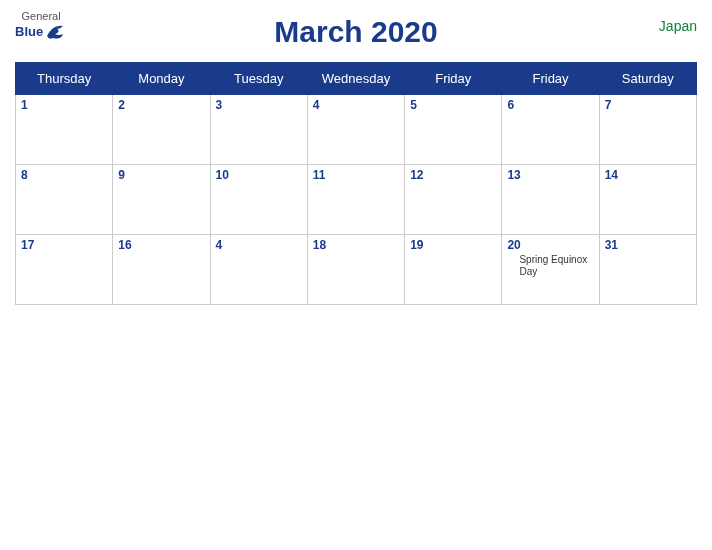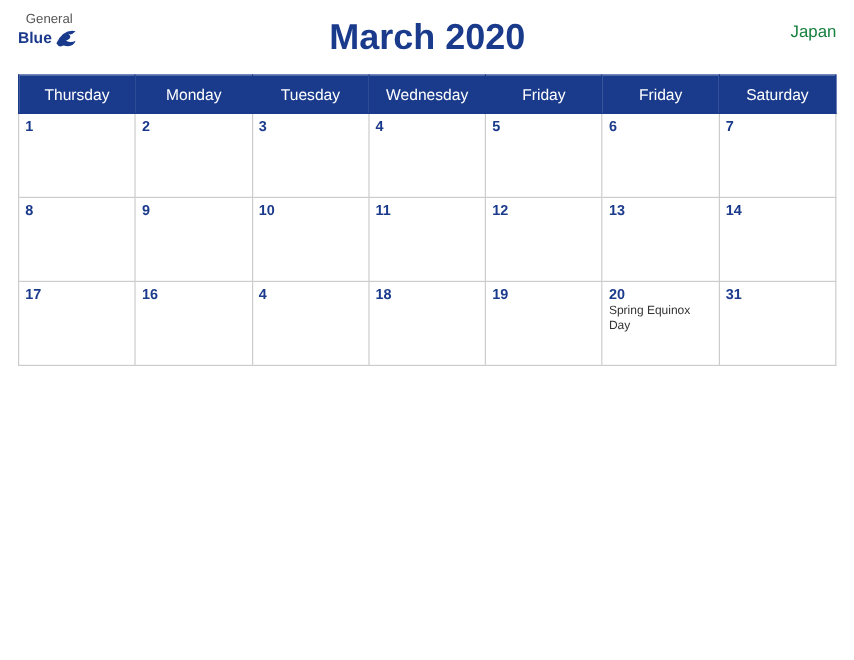--- a/index.html
+++ b/index.html
@@ -80,20 +80,21 @@
     .day-number {
       font-size: 12px;
       color: #1a3a8c;
       font-weight: bold;
     }
     .holiday-name {
       font-size: 10px;
       color: #333;
       margin-top: 2px;
       line-height: 1.2;
+      margin-left: 12px;
     }
   </style>
 </head>
 <body>
 
 <div class="calendar-container">
   <div class="calendar-header">
     <div class="logo-area">
       <span class="logo-text-general">General</span>
       <div style="display:flex;align-items:center;position:relative;">

